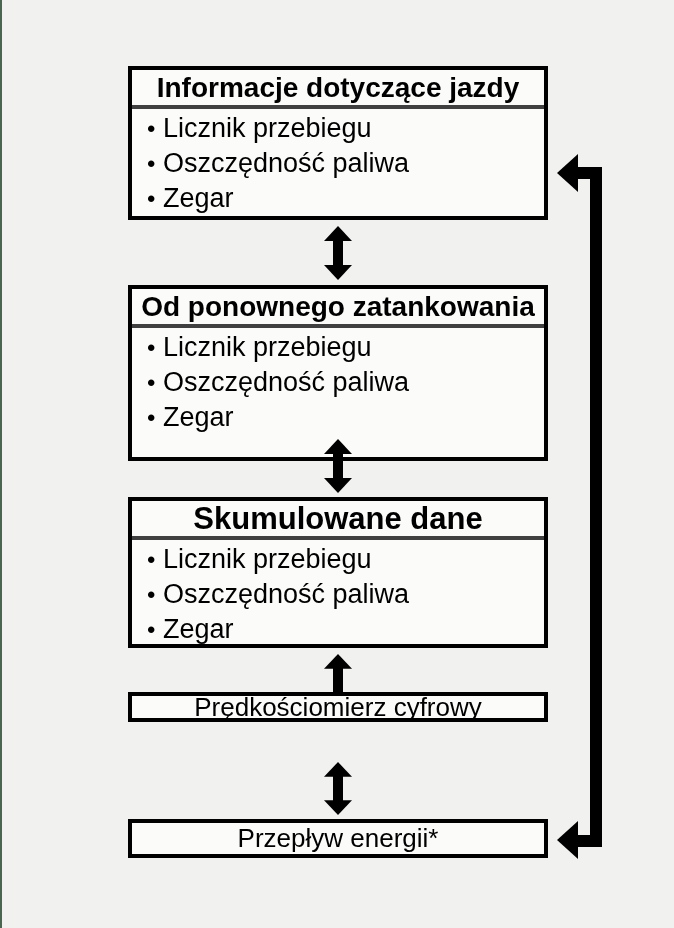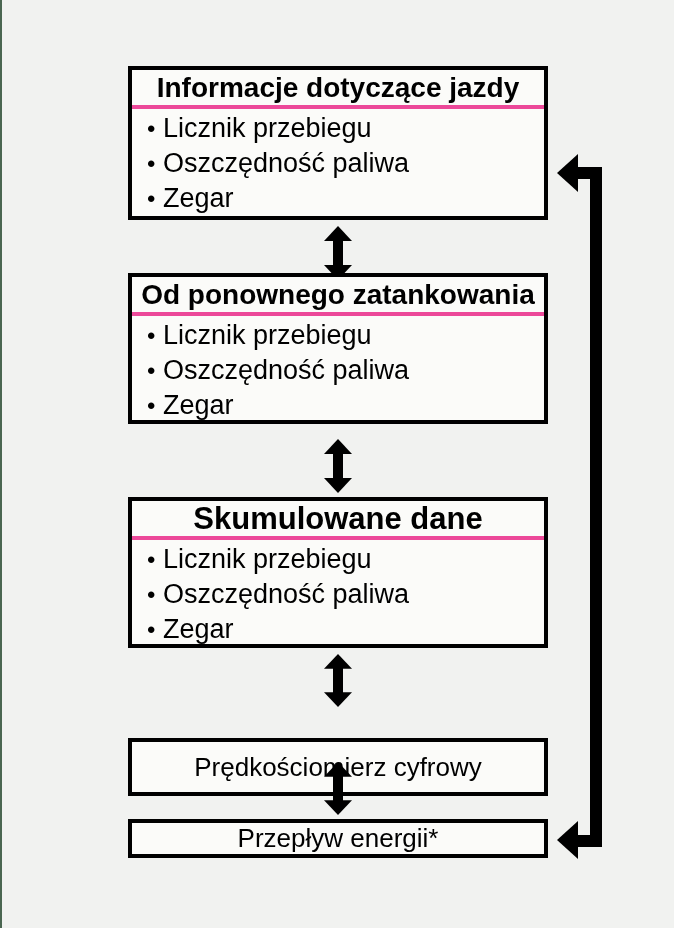--- a/index.html
+++ b/index.html
@@ -21,21 +21,21 @@
   .panel {
     position: absolute;
     left: 128px;
     width: 420px;
     background: #fbfbf9;
     border: 4px solid #000;
     box-sizing: border-box;
   }
   .panel-header {
     height: 35px;
-    border-bottom: 4px solid #ec4899;
+    border-bottom: 4px solid #404040;
     display: flex;
     align-items: center;
     justify-content: center;
     font-weight: bold;
     font-size: 28px;
     white-space: nowrap;
   }
   .panel-header.large { font-size: 31px; }
   .panel-body {
     list-style: none;
@@ -103,21 +103,21 @@
   </div>
 
   <div class="varrow" style="top:226px;height:54px">
     <svg viewBox="0 0 28 54" preserveAspectRatio="none" aria-hidden="true">
       <polygon points="14,0 0,15 28,15" fill="#000"></polygon>
       <rect x="9" y="12" width="10" height="30" fill="#000"></rect>
       <polygon points="14,54 0,39 28,39" fill="#000"></polygon>
     </svg>
   </div>
 
-  <div class="panel" style="top:273px;height:151px">
+  <div class="panel" style="top:285px;height:176px">
     <div class="panel-header">Od ponownego zatankowania</div>
     <ul class="panel-body">
       <li class="menu-item">
         <span class="bullet">•</span>
         <span>Licznik przebiegu</span>
       </li>
       <li class="menu-item">
         <span class="bullet">•</span>
         <span>Oszczędność paliwa</span>
       </li>
@@ -155,21 +155,21 @@
   </div>
 
   <div class="varrow" style="top:654px;height:53px">
     <svg viewBox="0 0 28 54" preserveAspectRatio="none" aria-hidden="true">
       <polygon points="14,0 0,15 28,15" fill="#000"></polygon>
       <rect x="9" y="12" width="10" height="30" fill="#000"></rect>
       <polygon points="14,54 0,39 28,39" fill="#000"></polygon>
     </svg>
   </div>
 
-  <div class="panel panel-single" style="top:738px;height:58px">
+  <div class="panel panel-single" style="top:692px;height:30px">
     <span>Prędkościomierz cyfrowy</span>
   </div>
 
   <div class="varrow" style="top:762px;height:53px">
     <svg viewBox="0 0 28 54" preserveAspectRatio="none" aria-hidden="true">
       <polygon points="14,0 0,15 28,15" fill="#000"></polygon>
       <rect x="9" y="12" width="10" height="30" fill="#000"></rect>
       <polygon points="14,54 0,39 28,39" fill="#000"></polygon>
     </svg>
   </div>

